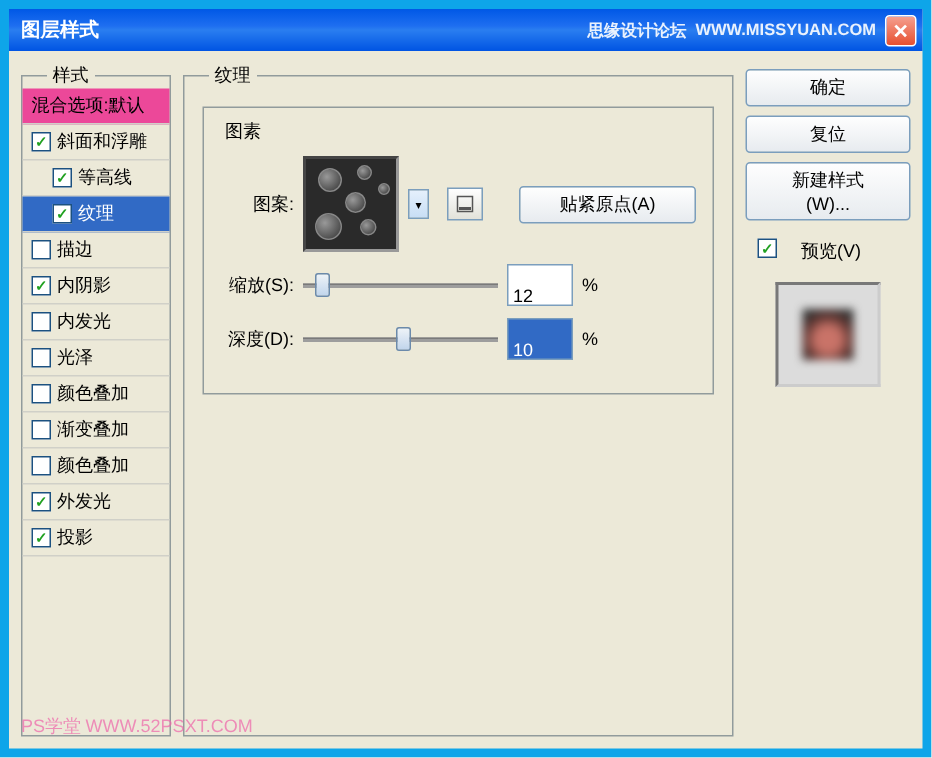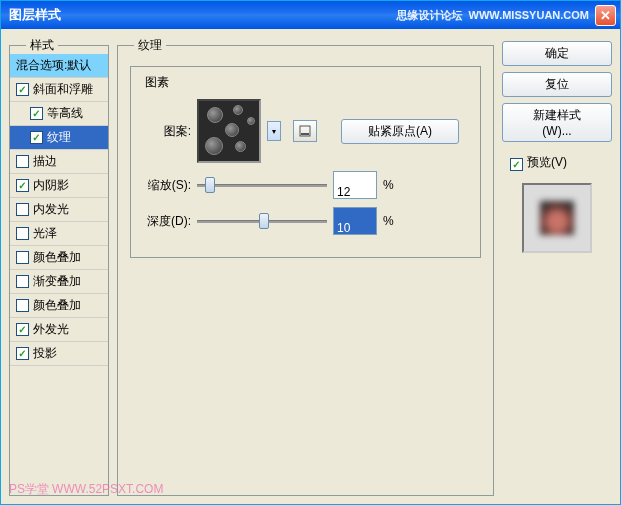--- a/index.html
+++ b/index.html
@@ -1,27 +1,27 @@
 <!DOCTYPE html>
 <html><head>
 <meta charset="utf-8">
 <style>
 *{box-sizing:border-box;margin:0;padding:0;font-family:"Microsoft YaHei","SimSun",sans-serif;font-size:12px}
 body{background:#fff}
-.window{width:621px;height:505px;background:#ece9d8;border:1px solid #0ea5e9;display:flex;flex-direction:column;position:relative}
+.window{width:621px;height:505px;background:#ece9d8;border:6px solid #0ea5e9;display:flex;flex-direction:column;position:relative}
 .titlebar{height:28px;background:linear-gradient(#0058e6,#1e6ef0 40%,#2a7ef0 50%,#0054e3);display:flex;align-items:center;padding:0 4px;color:#fff;font-weight:bold}
 .titlebar .title{flex:1;font-size:13px;padding-left:4px}
 .titlebar .tag{font-size:11px;opacity:.9;margin-right:6px}
 .titlebar .closebtn{width:21px;height:21px;background:linear-gradient(#f5a090,#e75030);border:1px solid #fff;border-radius:3px;color:#fff;display:flex;align-items:center;justify-content:center;font-weight:bold;font-size:13px;cursor:pointer}
 .content{flex:1;display:flex;padding:8px;gap:8px;position:relative}
 .sidebar{width:100px}
 .sidebar fieldset{border:1px solid #919b9c;height:100%}
 .sidebar legend{padding:0 4px;margin-left:16px}
 .style-item{padding:3px 4px 3px 6px;display:flex;align-items:center;gap:4px;cursor:pointer;border-bottom:1px solid #d0d0c8}
-.style-item.header{background:#7dd3fc}
+.style-item.header{background:#ec4899}
 .style-item.sel{background:#316ac5;color:#fff}
 .style-item .indent{width:10px}
 .chk{width:13px;height:13px;border:1px solid #1c5180;background:#fff;display:inline-flex;align-items:center;justify-content:center;font-size:10px;color:#21a121;flex-shrink:0}
 .chk.on::after{content:"✓";color:#21a121;font-weight:bold}
 .main{flex:1;position:relative}
 .main fieldset{border:1px solid #919b9c;height:100%;padding:10px 12px}
 .main legend{padding:0 4px;margin-left:4px}
 .subgroup{border:1px solid #919b9c;padding:8px 10px 14px;margin-top:2px}
 .subgroup-title{margin:-14px 0 8px 0;background:#ece9d8;display:inline-block;padding:0 4px}
 .row{display:flex;align-items:center;gap:6px;margin-bottom:8px}
@@ -34,21 +34,21 @@
 .slider{flex:1;height:18px;position:relative;display:flex;align-items:center;max-width:130px}
 .slider-track{height:3px;background:#9d9d9d;border-top:1px solid #7a7a7a;width:100%}
 .slider-thumb{position:absolute;width:10px;height:16px;background:linear-gradient(#eef3f8,#c1d5ec);border:1px solid #6b8aab;border-radius:2px;top:1px}
 .numbox{width:44px;height:16px;border:1px solid #7b9ebd;background:#fff;padding:13px 3px}
 .numbox.sel{background:#316ac5;color:#fff}
 .right{width:110px;display:flex;flex-direction:column;gap:6px;padding-top:4px}
 .right .btn{width:100%}
 .preview-box{width:70px;height:70px;border:2px inset #ccc;background:#dcdcdc;margin:6px auto;position:relative;display:flex;align-items:center;justify-content:center}
 .preview-inner{width:34px;height:34px;background:radial-gradient(circle at 50% 60%,#c97368 30%,#5b3430 60%,#333 80%);filter:blur(3px)}
 .watermark{position:absolute;bottom:6px;left:8px;font-size:11px;color:#e6a;opacity:.7}
-.chk-row{display:inline-flex;align-items:flex-end;gap:4px;margin-right:14px}
+.chk-row{display:inline-flex;align-items:flex-start;gap:16px;margin-right:14px}
 </style>
 </head>
 <body>
 
 <div class="window">
   <div class="titlebar">
     <span class="title">图层样式</span>
     <span class="tag">思缘设计论坛</span>
     <span class="tag">WWW.MISSYUAN.COM</span>
     <div class="closebtn">✕</div>

